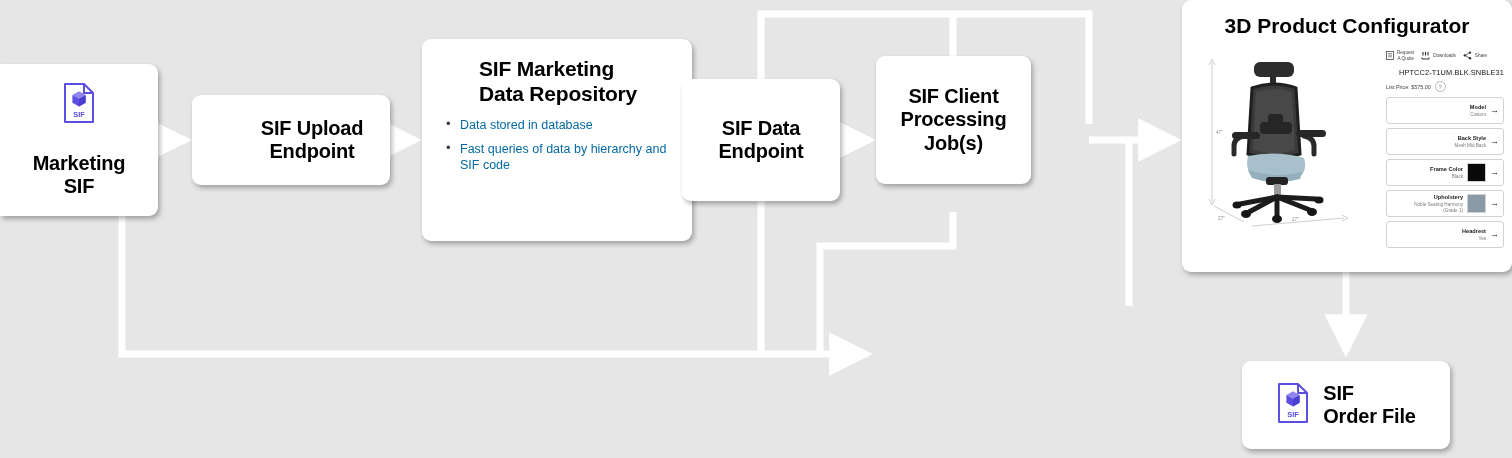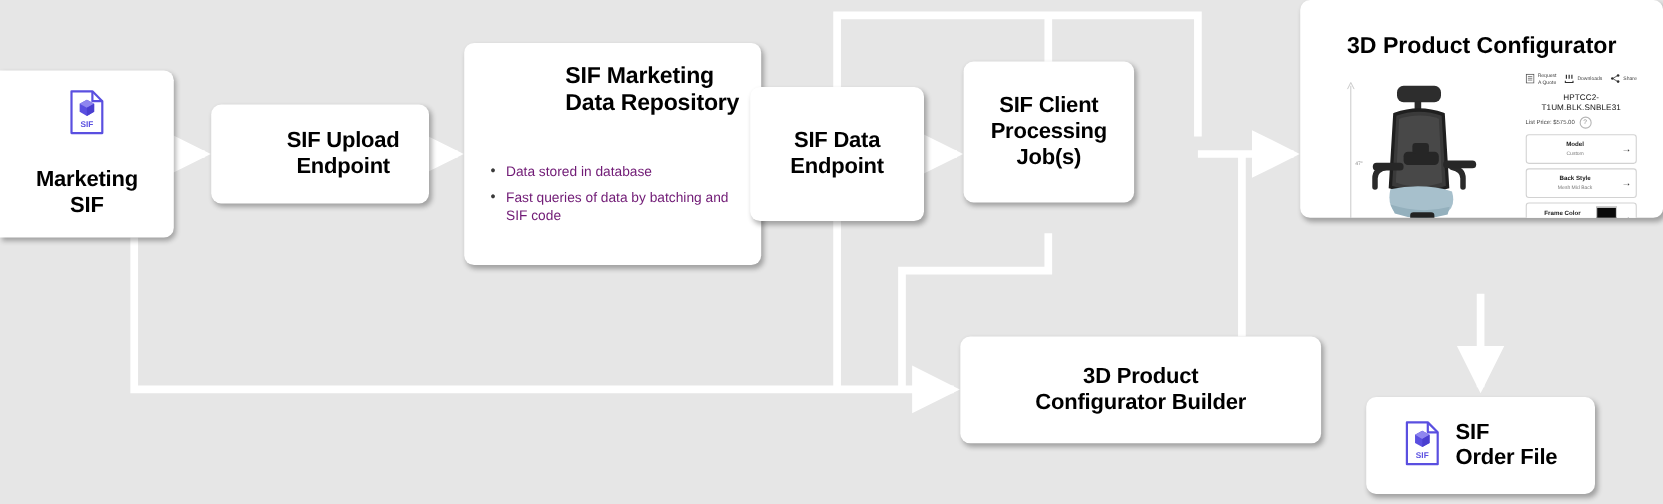--- a/index.html
+++ b/index.html
@@ -36,27 +36,27 @@
 
   
   #n-marketing { left: 0px; top: 64px; width: 158px; height: 152px; border-radius: 0 9px 9px 0; }
   #n-marketing .title { font-size: 20px; margin-top: 24px; }
 
   
   #n-upload { left: 192px; top: 95px; width: 198px; height: 90px; padding-left: 42px; }
   #n-upload .title { font-size: 20px; }
 
   
-  #n-repo { left: 422px; top: 39px; width: 270px; height: 202px; align-items: flex-end; justify-content: flex-start; padding: 18px 20px 10px 22px; text-align: left; gap: 31px; }
+  #n-repo { left: 422px; top: 39px; width: 270px; height: 202px; align-items: center; justify-content: flex-start; padding: 18px 20px 10px 22px; text-align: left; }
   #n-repo .title { font-size: 21px; text-align: left; margin-bottom: 11px; }
   #n-repo ul { list-style: none; }
   #n-repo li {
     position: relative;
     font-size: 12.5px;
-    color: #701a75;
+    color: #0369a1;
     line-height: 1.28;
     margin-bottom: 8px;
     padding-left: 16px;
   }
   #n-repo li::before {
     content: "\2022";
     position: absolute;
     left: 2px; top: -1px;
     font-size: 13px;
     color: #3a3a3a;
@@ -69,26 +69,26 @@
   
   #n-job { left: 876px; top: 56px; width: 155px; height: 128px; }
   #n-job .title { font-size: 20px; }
 
   
   #n-builder { left: 873px; top: 306px; width: 328px; height: 97px; }
   #n-builder .title { font-size: 20px; }
 
   
   #n-config {
-    left: 1182px; top: 0px; width: 330px; height: 198px;
+    left: 1182px; top: 0px; width: 330px; height: 272px;
     border-radius: 9px; justify-content: flex-start; align-items: stretch;
-    padding: 16px; overflow: hidden;
+    padding: 0; overflow: hidden;
   }
   #cfg-head { font-size: 21px; font-weight: bold; text-align: center; padding: 14px 6px 4px; color:#000; }
-  #cfg-body { display: flex; flex: 1; padding: 0 8px 0 6px; gap: 20px; min-height: 0; }
+  #cfg-body { display: flex; flex: 1; padding: 0 8px 0 6px; gap: 20px; min-height: 0; text-align: right; }
 
   
   #chair-col { width: 178px; position: relative; }
   #chair-svg { position: absolute; left: 4px; top: 2px; }
 
   
   #opt-col { flex: 1; padding-top: 8px; display: flex; flex-direction: column; }
   #cfg-actions { display: flex; align-items: center; gap: 7px; margin-bottom: 7px; }
   .act { display: flex; align-items: center; gap: 3px; }
   .act .lbl { font-size: 4.6px; color: #444; line-height: 1.25; white-space: pre-line; }
@@ -179,39 +179,35 @@
   <div class="node" id="n-upload">
     <div class="title" style="white-space:pre-line">SIF Upload
 Endpoint</div>
   </div>
 
   <div class="node" id="n-repo">
     <div class="title" style="white-space:pre-line">SIF Marketing
 Data Repository</div>
     <ul>
       <li>Data stored in database</li>
-      <li>Fast queries of data by batching and SIF code</li>
+      <li>Fast queries of data by hierarchy and SIF code</li>
     </ul>
   </div>
 
   <div class="node" id="n-data">
     <div class="title" style="white-space:pre-line">SIF Data
 Endpoint</div>
   </div>
 
   <div class="node" id="n-job">
     <div class="title" style="white-space:pre-line">SIF Client
 Processing
 Job(s)</div>
   </div>
 
-  <div class="node" id="n-builder">
-    <div class="title" style="white-space:pre-line">3D Product
-Configurator Builder</div>
-  </div>
 
   <div class="node" id="n-config">
     <div id="cfg-head">3D Product Configurator</div>
     <div id="cfg-body">
 
       <div id="chair-col">
         <svg id="chair-svg" width="170" height="190" viewBox="0 0 170 190">
 
           <g stroke="#b9b9b9" stroke-width="0.7" fill="none">
             <path d="M20,18 L20,158"></path>

